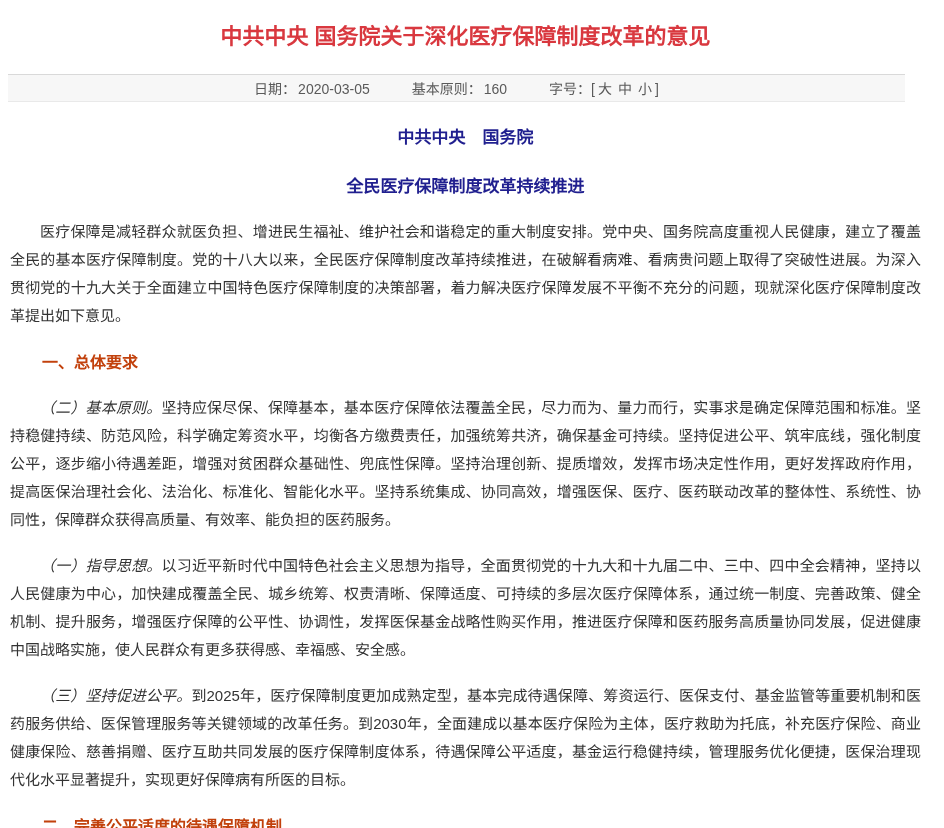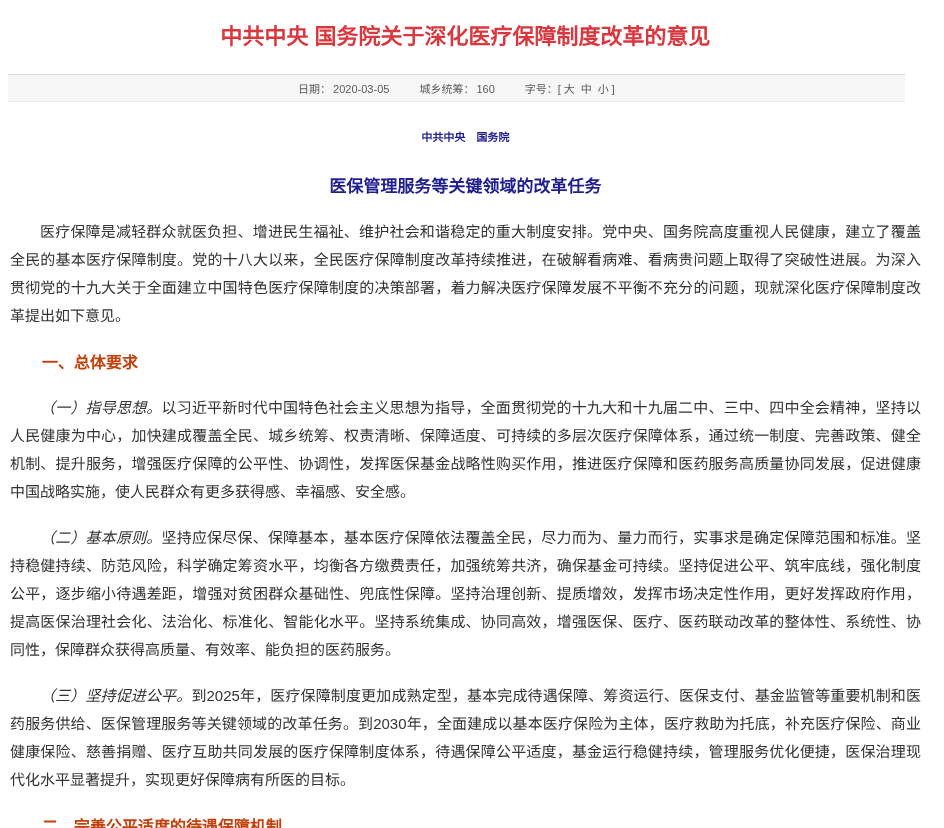--- a/index.html
+++ b/index.html
@@ -21,31 +21,31 @@
   .title{
     margin:0;padding:22px 40px 0 40px;
     font-size:22px;line-height:30px;font-weight:bold;
     text-align:center;color:var(--title-red,#d9383f);
   }
   .meta-bar{
     margin:22px 26px 0 8px;height:28px;
     background:var(--meta-bg,#f7f7f7);
     border-top:1px solid var(--meta-border,#d9d9d9);
     border-bottom:1px solid #e9e9e9;
-    display:flex;align-items:center;justify-content:center;gap:30px;
-    font-size:11px;color:var(--meta-text,#5a5a5a);
+    display:flex;align-items:center;justify-content:center;gap:42px;
+    font-size:14px;color:var(--meta-text,#5a5a5a);
   }
   .meta-group{white-space:nowrap;}
   .meta-val{margin-left:2px;}
   .size-btn{
     display:inline-block;margin:0 3px;color:var(--meta-text,#5a5a5a);
     text-decoration:none;cursor:pointer;
   }
   .issuer{
-    margin:26px 0 16px 0;font-size:11px;line-height:19px;font-weight:bold;
+    margin:26px 0 16px 0;font-size:17px;line-height:19px;font-weight:bold;
     text-align:center;color:var(--heading-navy,#201f8f);
   }
   .subtitle{
     margin:30px 0 0 0;font-size:17px;line-height:19px;font-weight:bold;
     text-align:center;color:var(--heading-navy,#201f8f);
   }
   .content{
     margin:22px 0 0 0;padding:0 10px;
     font-size:15px;line-height:28px;text-align:justify;
   }
@@ -61,33 +61,33 @@
 
 <div class="page">
 
   <h1 class="title">中共中央 国务院关于深化医疗保障制度改革的意见</h1>
 
   <div class="meta-bar">
     <span class="meta-group">
       <span>日期：</span><span class="meta-val">2020-03-05</span>
     </span>
     <span class="meta-group">
-      <span>城乡统筹：</span><span class="meta-val">160</span>
+      <span>基本原则：</span><span class="meta-val">160</span>
     </span>
     <span class="meta-group">
       <span>字号：</span><span>[</span><a class="size-btn">大</a><a class="size-btn">中</a><a class="size-btn">小</a><span>]</span>
     </span>
   </div>
 
   <h2 class="issuer">中共中央　国务院</h2>
 
-  <h2 class="subtitle">医保管理服务等关键领域的改革任务</h2>
+  <h2 class="subtitle">全民医疗保障制度改革持续推进</h2>
 
   <div class="content">
       <p class="para">医疗保障是减轻群众就医负担、增进民生福祉、维护社会和谐稳定的重大制度安排。党中央、国务院高度重视人民健康，建立了覆盖全民的基本医疗保障制度。党的十八大以来，全民医疗保障制度改革持续推进，在破解看病难、看病贵问题上取得了突破性进展。为深入贯彻党的十九大关于全面建立中国特色医疗保障制度的决策部署，着力解决医疗保障发展不平衡不充分的问题，现就深化医疗保障制度改革提出如下意见。</p>
       <h3 class="sec-heading">一、总体要求</h3>
+      <p class="para"><span class="lead">（二）基本原则。</span>坚持应保尽保、保障基本，基本医疗保障依法覆盖全民，尽力而为、量力而行，实事求是确定保障范围和标准。坚持稳健持续、防范风险，科学确定筹资水平，均衡各方缴费责任，加强统筹共济，确保基金可持续。坚持促进公平、筑牢底线，强化制度公平，逐步缩小待遇差距，增强对贫困群众基础性、兜底性保障。坚持治理创新、提质增效，发挥市场决定性作用，更好发挥政府作用，提高医保治理社会化、法治化、标准化、智能化水平。坚持系统集成、协同高效，增强医保、医疗、医药联动改革的整体性、系统性、协同性，保障群众获得高质量、有效率、能负担的医药服务。</p>
       <p class="para"><span class="lead">（一）指导思想。</span>以习近平新时代中国特色社会主义思想为指导，全面贯彻党的十九大和十九届二中、三中、四中全会精神，坚持以人民健康为中心，加快建成覆盖全民、城乡统筹、权责清晰、保障适度、可持续的多层次医疗保障体系，通过统一制度、完善政策、健全机制、提升服务，增强医疗保障的公平性、协调性，发挥医保基金战略性购买作用，推进医疗保障和医药服务高质量协同发展，促进健康中国战略实施，使人民群众有更多获得感、幸福感、安全感。</p>
-      <p class="para"><span class="lead">（二）基本原则。</span>坚持应保尽保、保障基本，基本医疗保障依法覆盖全民，尽力而为、量力而行，实事求是确定保障范围和标准。坚持稳健持续、防范风险，科学确定筹资水平，均衡各方缴费责任，加强统筹共济，确保基金可持续。坚持促进公平、筑牢底线，强化制度公平，逐步缩小待遇差距，增强对贫困群众基础性、兜底性保障。坚持治理创新、提质增效，发挥市场决定性作用，更好发挥政府作用，提高医保治理社会化、法治化、标准化、智能化水平。坚持系统集成、协同高效，增强医保、医疗、医药联动改革的整体性、系统性、协同性，保障群众获得高质量、有效率、能负担的医药服务。</p>
       <p class="para"><span class="lead">（三）坚持促进公平。</span>到2025年，医疗保障制度更加成熟定型，基本完成待遇保障、筹资运行、医保支付、基金监管等重要机制和医药服务供给、医保管理服务等关键领域的改革任务。到2030年，全面建成以基本医疗保险为主体，医疗救助为托底，补充医疗保险、商业健康保险、慈善捐赠、医疗互助共同发展的医疗保障制度体系，待遇保障公平适度，基金运行稳健持续，管理服务优化便捷，医保治理现代化水平显著提升，实现更好保障病有所医的目标。</p>
       <h3 class="sec-heading">二、完善公平适度的待遇保障机制</h3>
     </div>
 
 </div>
 
 </body></html>

